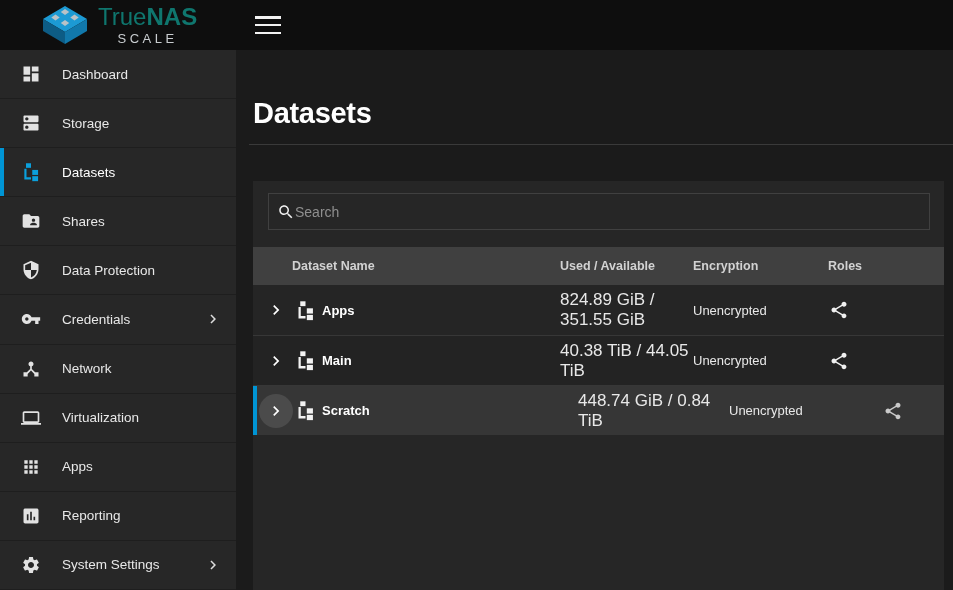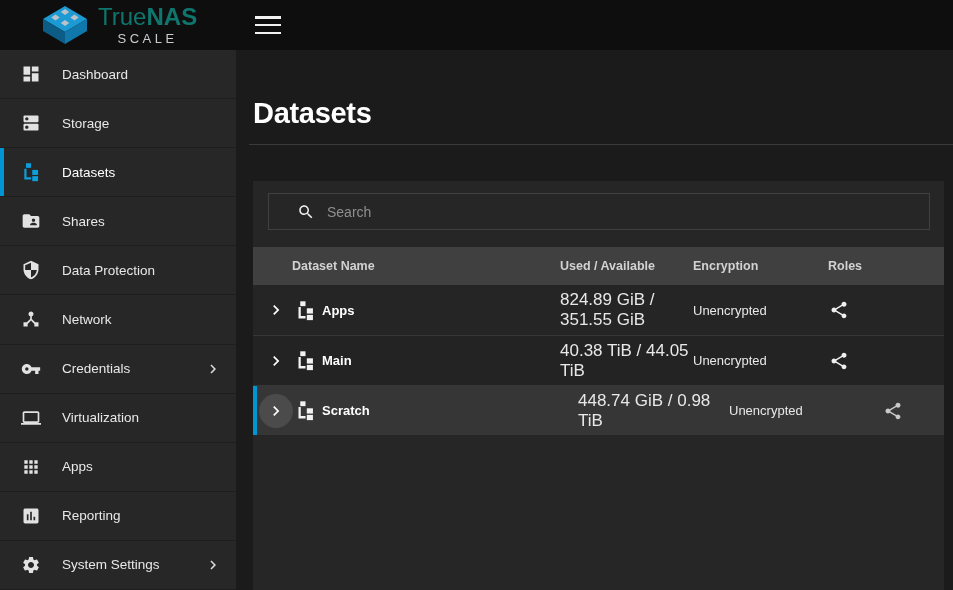--- a/index.html
+++ b/index.html
@@ -43,21 +43,21 @@
           background:#1b1b1b; }
   .page-title { position:absolute; top:47px; left:17px; font-size:29px; font-weight:700;
                 color:#ffffff; letter-spacing:-0.3px; }
   .title-divider { position:absolute; top:94px; left:13px; right:0; height:1px;
                    background:#3a3a3a; }
   .panel { position:absolute; top:131px; left:17px; right:9px; bottom:0;
            background:#262626; }
 
   .search-wrap { padding:12px 14px 17px 15px; }
   .search-box { height:37px; border:1px solid #404040; display:flex; align-items:center;
-                padding:0 28px; gap:12px; }
+                padding:0 8px; }
   .search-box svg { width:18px; height:18px; fill:#f0f0f0; flex:none; }
   .search-input { flex:1; background:transparent; border:none; outline:none;
                   color:#cccccc; font-size:14px; font-family:inherit; }
   .search-input::placeholder { color:#8f8f8f; }
 
   .table { width:100%; }
   .thead, .trow { display:grid; grid-template-columns:307px 133px 135px auto;
                   align-items:center; }
   .thead { height:38px; background:#404040; color:#d2d2d2; font-size:12.5px;
            font-weight:700; }
@@ -164,38 +164,38 @@
         <svg viewBox="0 0 24 24">
             <path d="M12 1L3 5v6c0 5.55 3.84 10.74 9 12 5.16-1.26 9-6.45 9-12V5l-9-4zm0 10.99h7c-.53 4.12-3.28 7.79-7 8.94V12H5V6.3l7-3.11v8.8z"></path>
           </svg>
       </span>
       <span class="nav-label">Data Protection</span>
     </div>
 
     <div class="nav-item">
       <span class="nav-icon">
         <svg viewBox="0 0 24 24">
-            <path d="M17 16l-4-4V8.82C14.16 8.4 15 7.3 15 6c0-1.66-1.34-3-3-3S9 4.34 9 6c0 1.3.84 2.4 2 2.82V12l-4 4H3v5h5v-3.05l4-4.2 4 4.2V21h5v-5h-4z"></path>
-          </svg>
-      </span>
-      <span class="nav-label">Network</span>
-    </div>
-
-    <div class="nav-item">
-      <span class="nav-icon">
-        <svg viewBox="0 0 24 24">
             <path d="M12.65 10C11.83 7.67 9.61 6 7 6c-3.31 0-6 2.69-6 6s2.69 6 6 6c2.61 0 4.83-1.67 5.65-4H17v4h4v-4h2v-4H12.65zM7 14c-1.1 0-2-.9-2-2s.9-2 2-2 2 .9 2 2-.9 2-2 2z"></path>
           </svg>
       </span>
       <span class="nav-label">Credentials</span>
       <span class="nav-chevron">
         <svg viewBox="0 0 24 24">
             <path d="M10 6L8.59 7.41 13.17 12l-4.58 4.59L10 18l6-6z"></path>
           </svg>
       </span>
+    </div>
+
+    <div class="nav-item">
+      <span class="nav-icon">
+        <svg viewBox="0 0 24 24">
+            <path d="M17 16l-4-4V8.82C14.16 8.4 15 7.3 15 6c0-1.66-1.34-3-3-3S9 4.34 9 6c0 1.3.84 2.4 2 2.82V12l-4 4H3v5h5v-3.05l4-4.2 4 4.2V21h5v-5h-4z"></path>
+          </svg>
+      </span>
+      <span class="nav-label">Network</span>
     </div>
 
     <div class="nav-item">
       <span class="nav-icon">
         <svg viewBox="0 0 24 24">
             <path d="M20 18c1.1 0 1.99-.9 1.99-2L22 6c0-1.1-.9-2-2-2H4c-1.1 0-2 .9-2 2v10c0 1.1.9 2 2 2H0v2h24v-2h-4zM4 6h16v10H4V6z"></path>
           </svg>
       </span>
       <span class="nav-label">Virtualization</span>
     </div>
@@ -330,21 +330,21 @@
               <svg viewBox="0 0 24 24">
                   <rect x="6" y="1.5" width="6" height="5.5"></rect>
                   <path d="M4 8h2.6v10.4H12V21H4z"></path>
                   <rect x="13.5" y="9.5" width="7" height="6"></rect>
                   <rect x="13.5" y="17" width="7" height="6"></rect>
                 </svg>
             </span>
             <span class="ds-name">Scratch</span>
           </div>
           <div class="td td-used">
-            <span>448.74 GiB / 0.98 TiB</span>
+            <span>448.74 GiB / 0.84 TiB</span>
           </div>
           <div class="td td-enc">Unencrypted</div>
           <div class="td td-roles">
             <button class="roles-btn">
               <svg viewBox="0 0 24 24">
                   <path d="M18 16.08c-.76 0-1.44.3-1.96.77L8.91 12.7c.05-.23.09-.46.09-.7s-.04-.47-.09-.7l7.05-4.11c.54.5 1.25.81 2.04.81 1.66 0 3-1.34 3-3s-1.34-3-3-3-3 1.34-3 3c0 .24.04.47.09.7L8.04 9.81C7.5 9.31 6.79 9 6 9c-1.66 0-3 1.34-3 3s1.34 3 3 3c.79 0 1.5-.31 2.04-.81l7.12 4.16c-.05.21-.08.43-.08.65 0 1.61 1.31 2.92 2.92 2.92 1.61 0 2.92-1.31 2.92-2.92s-1.31-2.92-2.92-2.92z"></path>
                 </svg>
             </button>
           </div>
         </div>

